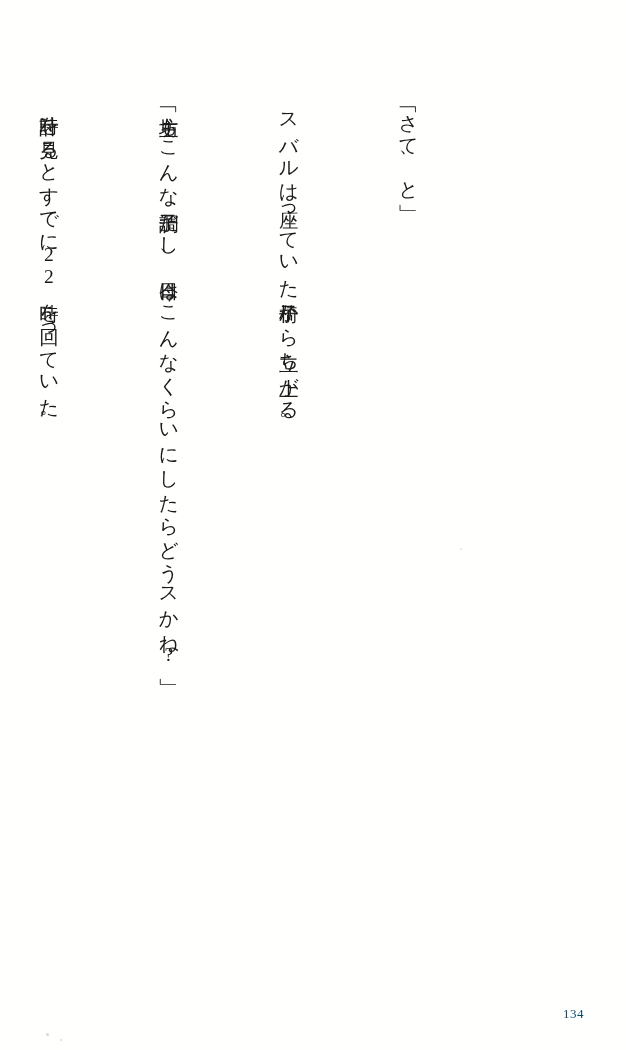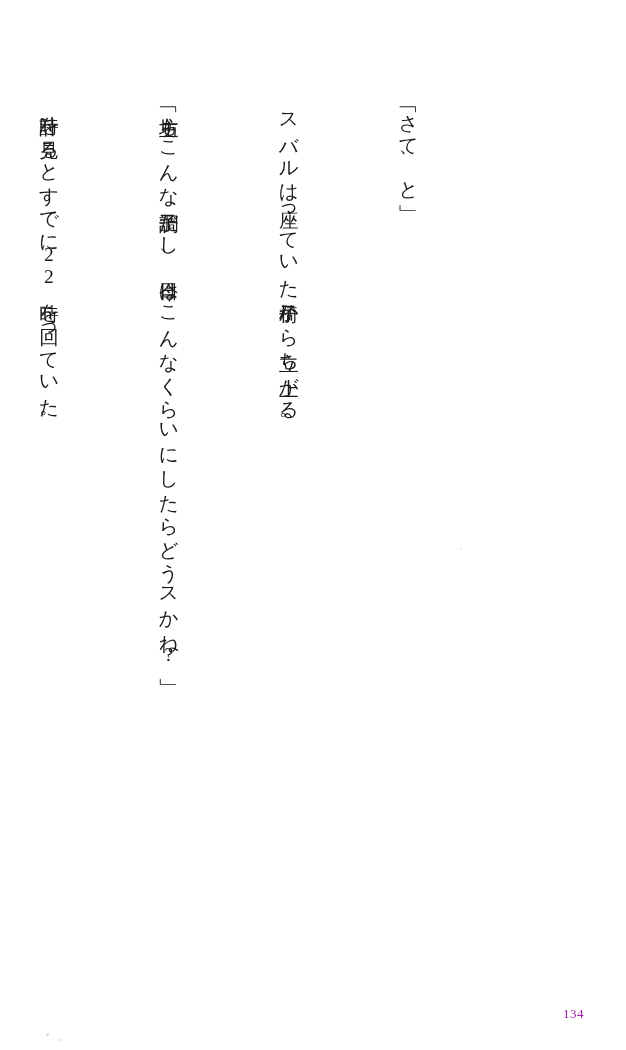--- a/index.html
+++ b/index.html
@@ -47,21 +47,21 @@
     text-indent: 0;
   }
 
   #page-number {
     position: absolute;
     right: 42px;
     bottom: 28px;
     font-size: 13px;
     letter-spacing: 0.04em;
     font-family: "Liberation Serif", "DejaVu Serif", serif;
-    color: #a21caf;
+    color: #0c4a6e;
   }
 
   
   .speck {
     position: absolute;
     background: #d8d8d8;
     border-radius: 50%;
   }
   .speck.s1 { left: 46px;  bottom: 14px; width: 3px; height: 3px; }
   .speck.s2 { left: 60px;  bottom: 9px;  width: 2px; height: 2px; }

